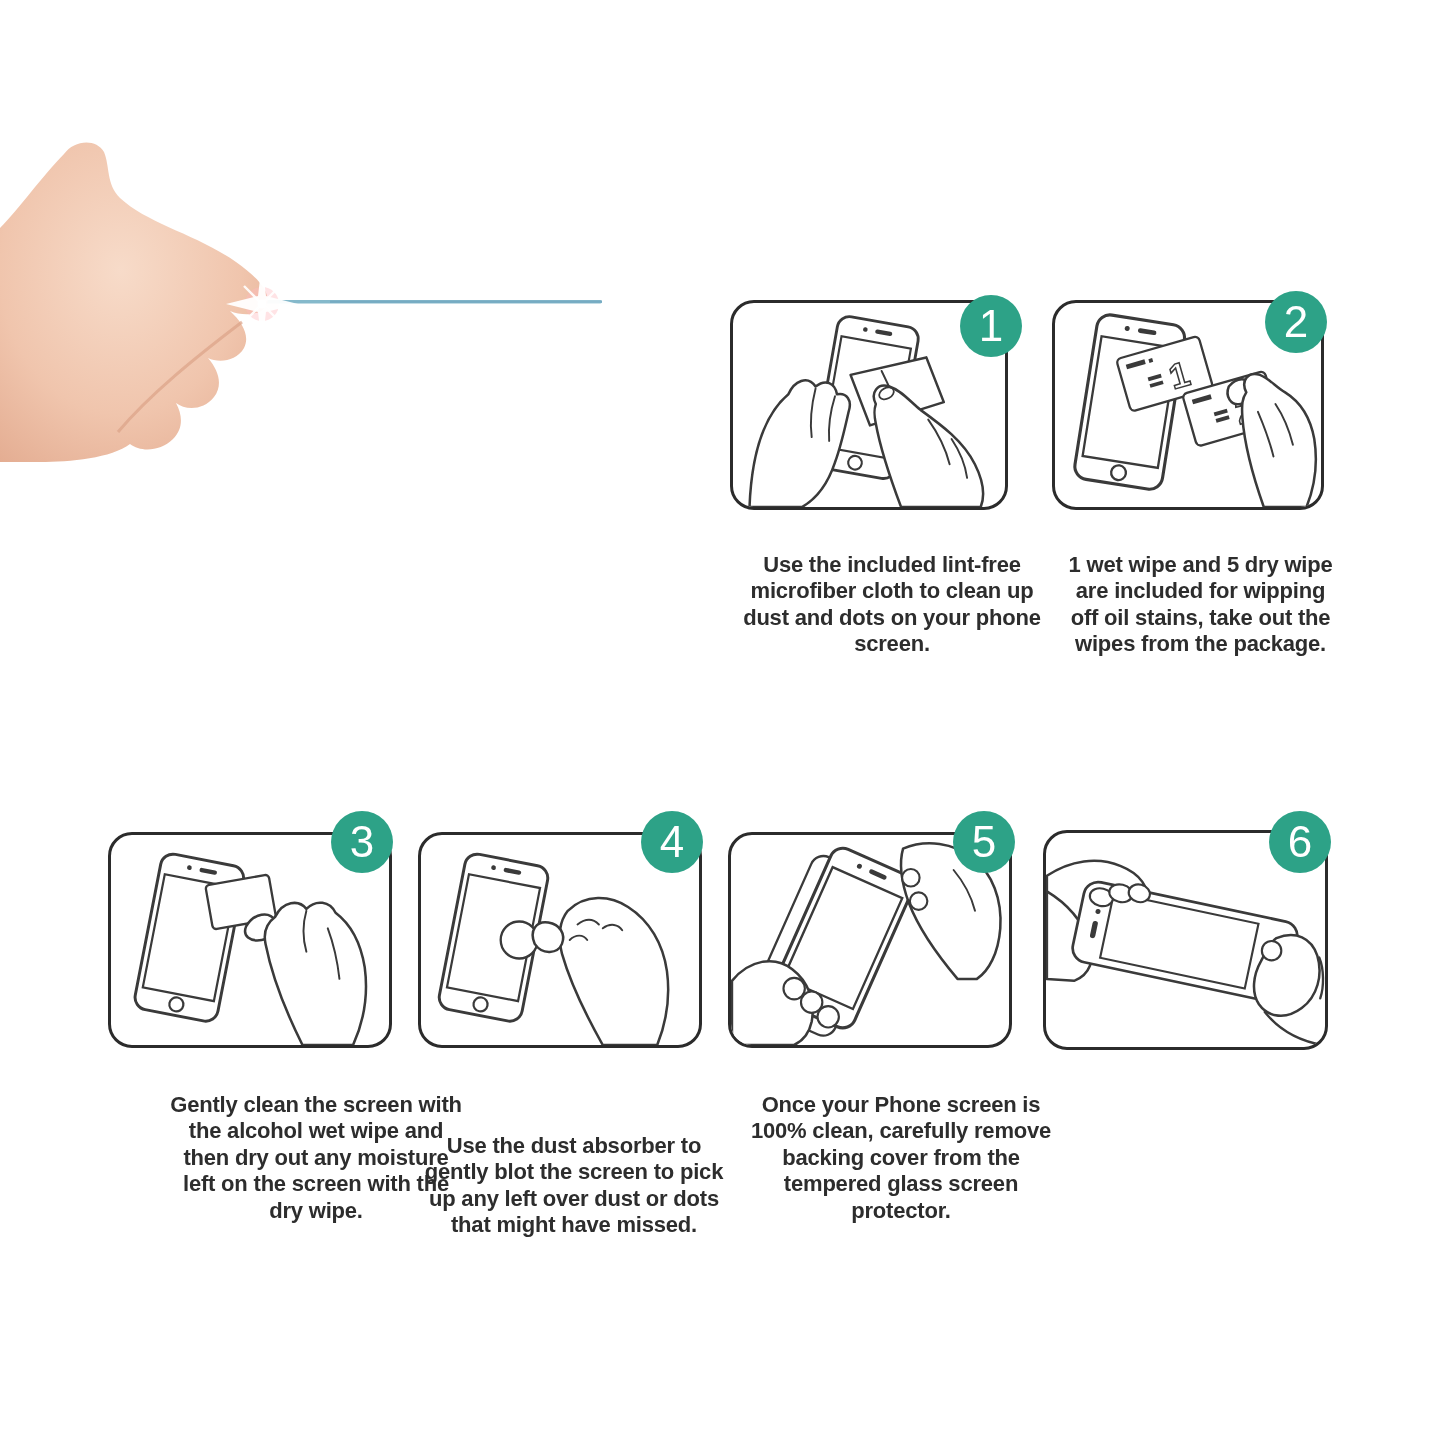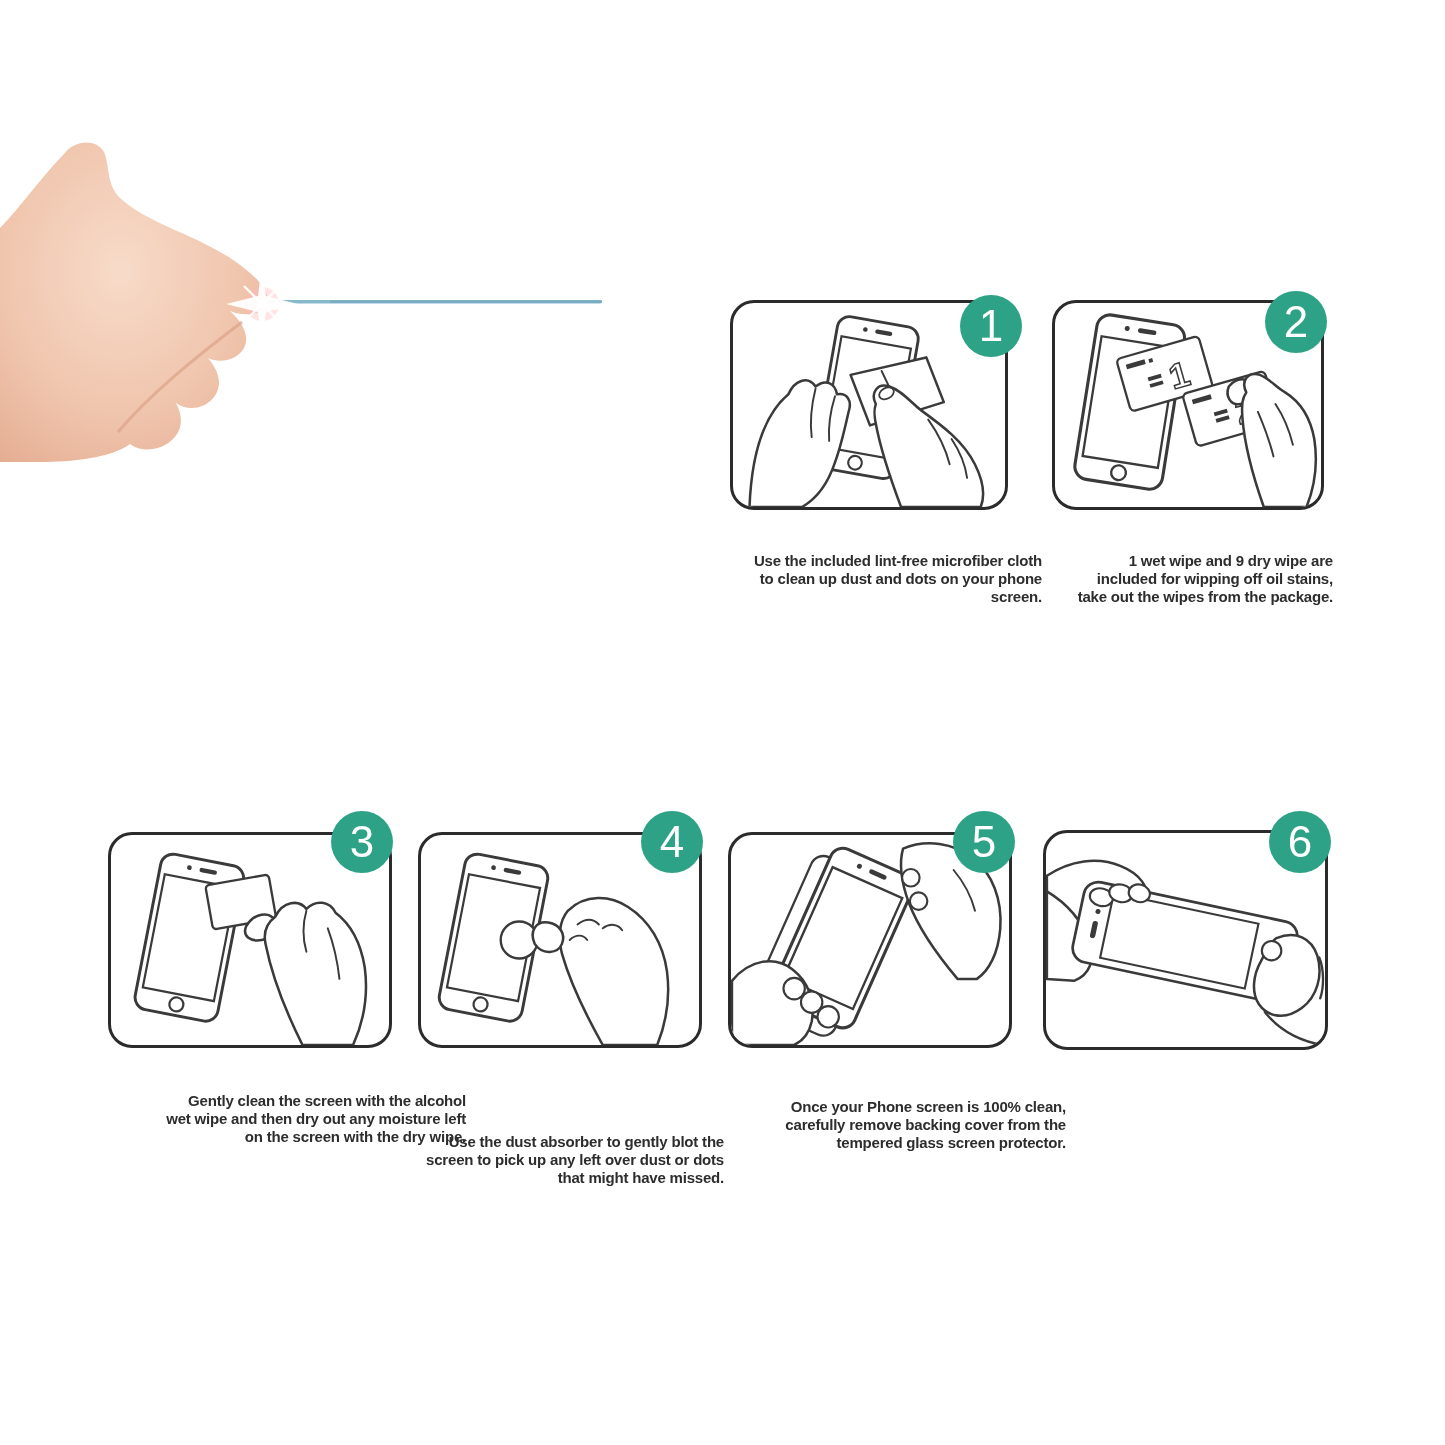--- a/index.html
+++ b/index.html
@@ -24,22 +24,22 @@
     position:absolute;background:#ffffff;border:3px solid #2b2b2b;
     border-radius:24px;box-sizing:border-box;overflow:hidden;
   }
   .panel svg{display:block;width:100%;height:100%;}
   .badge{
     position:absolute;width:62px;height:62px;border-radius:50%;
     background:#2da287;color:#ffffff;display:flex;align-items:center;justify-content:center;
     font-size:44px;font-weight:400;line-height:1;
   }
   .caption{
-    position:absolute;color:#2d2d2d;font-size:15px;font-weight:700;
-    line-height:1.2;letter-spacing:-0.2px;text-align:right;
+    position:absolute;color:#2d2d2d;font-size:22px;font-weight:700;
+    line-height:1.2;letter-spacing:-0.2px;text-align:center;
   }
   .ink{stroke:#3a3a3a;fill:#ffffff;stroke-linejoin:round;stroke-linecap:round;}
   .ink-line{stroke:#3a3a3a;fill:none;stroke-linejoin:round;stroke-linecap:round;}
 </style>
 </head>
 <body>
 
 <div id="canvas">
 
   <svg width="0" height="0" style="position:absolute" aria-hidden="true">
@@ -126,21 +126,21 @@
       </g>
       <path class="ink" stroke-width="2.6" d="M 178 86 C 186 76 198 76 202 86 C 205 94 200 102 190 104 C 180 106 174 96 178 86 Z"></path>
       <path class="ink" stroke-width="2.6" d="M 196 92 C 190 80 198 70 210 74 C 220 78 226 86 236 92 C 252 102 262 118 266 140 C 270 166 266 190 258 210 L 214 210 C 202 176 194 144 192 118 C 191 104 192 98 196 92 Z"></path>
       <path class="ink-line" stroke-width="2" d="M 226 104 C 234 116 240 130 244 146"></path>
       <path class="ink-line" stroke-width="2" d="M 208 112 C 214 126 220 142 224 158"></path>
     </svg>
   </div>
   <div class="badge" style="left:1265px;top:291px;">
     <span>2</span>
   </div>
-  <div class="caption" style="left:1068px;top:552px;width:265px;">1 wet wipe and 9 dry wipe are included for wipping off oil stains, take out the wipes from the package.</div>
+  <div class="caption" style="left:1068px;top:552px;width:265px;">1 wet wipe and 5 dry wipe are included for wipping off oil stains, take out the wipes from the package.</div>
 
   <div class="panel" style="left:108px;top:832px;width:284px;height:216px;">
     <svg viewBox="0 0 284 216">
       <use href="#ph" transform="translate(34,22) scale(0.76) rotate(11 60 110)"></use>
       <g transform="translate(96,52) rotate(-10)">
         <rect x="0" y="0" width="66" height="46" rx="4" class="ink" stroke-width="2.4"></rect>
       </g>
       <path class="ink" stroke-width="2.6" d="M 138 94 C 146 80 162 78 168 88 C 172 96 166 106 154 108 C 142 110 134 104 138 94 Z"></path>
       <path class="ink" stroke-width="2.6" d="M 168 84 C 176 68 192 66 200 76 C 210 66 224 68 230 80 C 246 92 256 112 260 136 C 264 166 258 194 248 216 L 196 216 C 178 180 164 142 158 112 C 155 98 160 90 168 84 Z"></path>
       <path class="ink-line" stroke-width="2" d="M 200 78 C 196 92 196 106 200 120"></path>
@@ -180,21 +180,21 @@
       <circle cx="99" cy="187" r="11" class="ink" stroke-width="2.2"></circle>
       <path class="ink" stroke-width="2.6" d="M 176 14 C 200 4 228 8 248 24 C 268 40 278 66 276 96 C 274 122 264 140 252 148 L 232 148 C 210 122 192 96 182 70 C 174 48 172 28 176 14 Z"></path>
       <circle cx="184" cy="44" r="9" class="ink" stroke-width="2.2"></circle>
       <circle cx="192" cy="68" r="9" class="ink" stroke-width="2.2"></circle>
       <path class="ink-line" stroke-width="2" d="M 228 36 C 238 48 246 62 250 78"></path>
     </svg>
   </div>
   <div class="badge" style="left:953px;top:811px;">
     <span>5</span>
   </div>
-  <div class="caption" style="left:736px;top:1092px;width:330px;margin-top:6px;">Once your Phone screen is 100% clean, carefully remove backing cover from the tempered glass screen protector.</div>
+  <div class="caption" style="left:736px;top:1092px;width:330px;">Once your Phone screen is 100% clean, carefully remove backing cover from the tempered glass screen protector.</div>
 
   <div class="panel" style="left:1043px;top:830px;width:285px;height:220px;">
     <svg viewBox="0 0 285 220">
       <path class="ink" stroke-width="2.6" d="M 0 44 C 24 28 52 24 76 34 C 96 42 106 56 102 72 C 98 88 80 96 60 94 C 38 92 16 84 0 72 Z"></path>
       <path class="ink" stroke-width="2.6" d="M 0 60 C 20 72 36 90 44 112 C 50 130 44 146 28 152 L 0 150 Z"></path>
       <g transform="translate(142,112) rotate(12)">
         <rect x="-112" y="-42" width="224" height="84" rx="15" fill="#ffffff" stroke="#3a3a3a" stroke-width="2.8"></rect>
         <rect x="-82" y="-34" width="152" height="68" fill="#ffffff" stroke="#3a3a3a" stroke-width="2.2"></rect>
         <circle cx="96" cy="0" r="9" fill="none" stroke="#3a3a3a" stroke-width="2.2"></circle>
         <circle cx="-94" cy="-12" r="2.6" fill="#3a3a3a"></circle>

